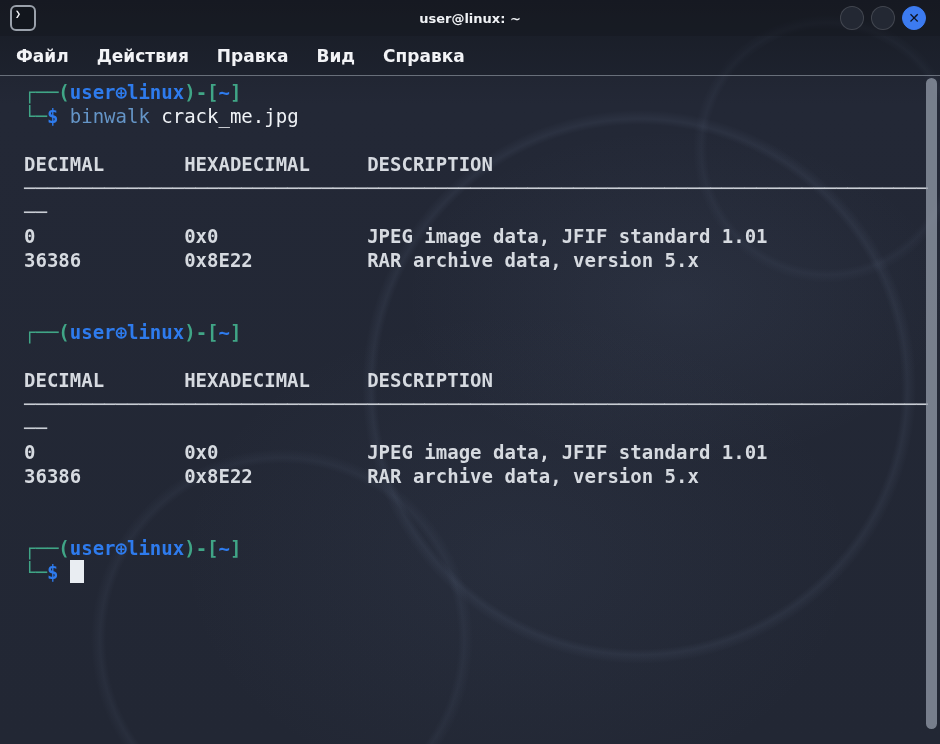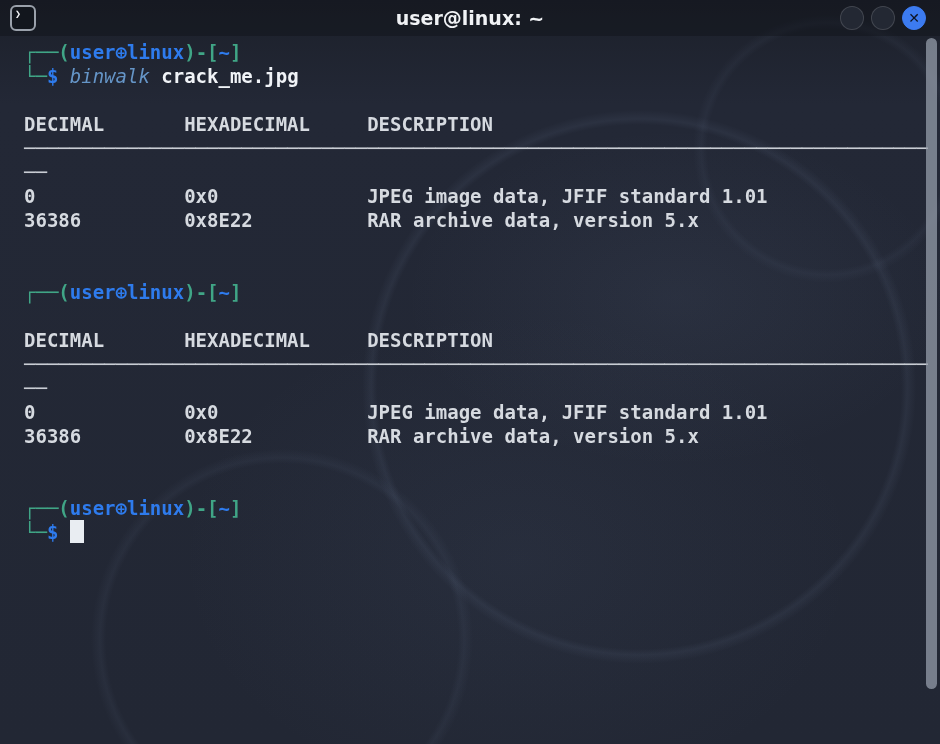--- a/index.html
+++ b/index.html
@@ -30,21 +30,21 @@
     border: 2px solid #9aa1ab; border-radius: 6px;
     background: #12161d;
   }
   .title-icon .glyph {
     position: absolute; left: 3px; top: 2px;
     color: #f2f4f7; font-size: 10px; font-weight: bold;
     font-family: "DejaVu Sans Mono", monospace; line-height: 10px;
   }
   .title {
     flex: 1; text-align: center;
-    color: #f0f2f5; font-size: 19px; font-weight: 600;
+    color: #f0f2f5; font-size: 13px; font-weight: 600;
   }
   .win-controls {
     position: absolute; right: 14px; top: 6px;
     display: flex; gap: 7px;
   }
   .wbtn {
     width: 24px; height: 24px; border-radius: 50%;
     background: #232833; border: 1px solid rgba(255,255,255,0.14);
     display: flex; align-items: center; justify-content: center;
     cursor: pointer;
@@ -71,22 +71,22 @@
   .screen {
     position: relative; height: 667px;
     padding: 4px 24px 0 24px;
     font-family: "DejaVu Sans Mono", "Liberation Mono", monospace;
     font-size: 19px; font-weight: 700;
     color: #d6dae0;
   }
   .line { height: 24px; line-height: 24px; white-space: pre; }
   .grn { color: #40a586; }
   .blu { color: #2e7bed; }
-  .cmd { color: #6595c7; font-weight: 400; font-style: italic; }
-  .arg { color: #f0f3f7; font-weight: 700; margin-top: 44px; }
+  .cmd { color: #6595c7; font-weight: 400; }
+  .arg { color: #f0f3f7; font-weight: 400; margin-top: 44px; }
   .sep { color: #c9cdd4; }
   .cursor {
     display: inline-block; width: 14px; height: 23px;
     background: #e9edf2; vertical-align: -4px;
   }
 
   
   .scrollbar {
     position: absolute; top: 2px; right: 3px; bottom: 4px; width: 11px;
   }
@@ -108,20 +108,27 @@
     <div class="title">user@linux: ~</div>
     <div class="win-controls">
       <div class="wbtn min"></div>
       <div class="wbtn max"></div>
       <div class="wbtn close">
           <span>✕</span>
         </div>
     </div>
   </div>
 
+  <div class="menubar">
+    <span class="menu-item">Файл</span>
+    <span class="menu-item">Действия</span>
+    <span class="menu-item">Правка</span>
+    <span class="menu-item">Вид</span>
+    <span class="menu-item">Справка</span>
+  </div>
 
   <div class="screen">
 
     <div class="line"><span class="grn">┌──(</span><span class="blu">user</span><span class="blu">⊕</span><span class="blu">linux</span><span class="grn">)-[</span><span class="blu">~</span><span class="grn">]</span></div>
     <div class="line"><span class="grn">└─</span><span class="blu">$ </span><span class="cmd">binwalk </span><span class="arg">crack_me.jpg</span></div>
     <div class="line"></div>
     <div class="line">DECIMAL       HEXADECIMAL     DESCRIPTION</div>
     <div class="line sep">───────────────────────────────────────────────────────────────────────────────</div>
     <div class="line sep">──</div>
     <div class="line">0             0x0             JPEG image data, JFIF standard 1.01</div>

